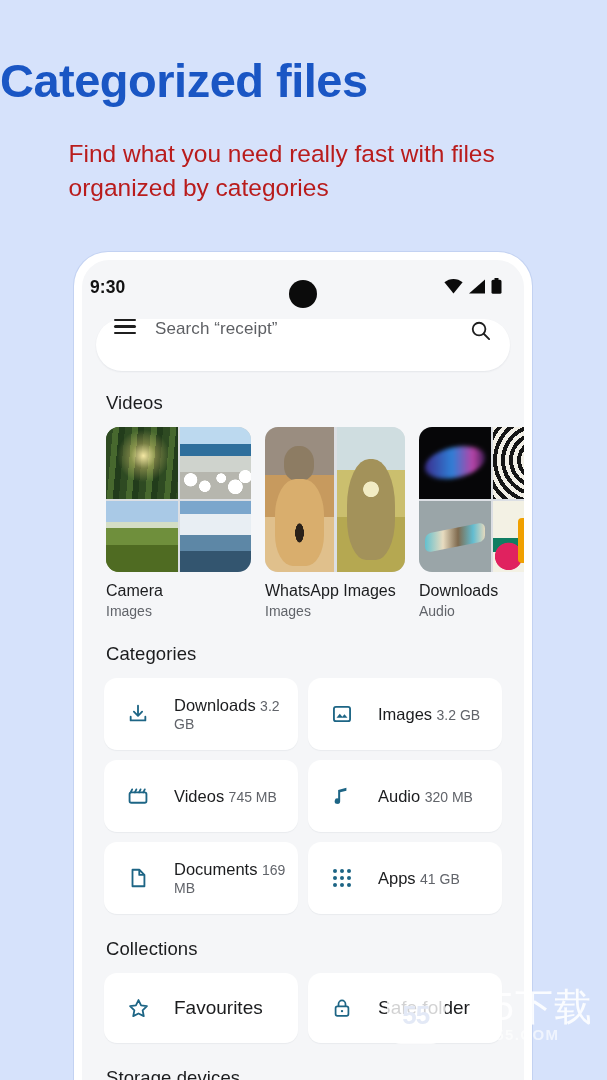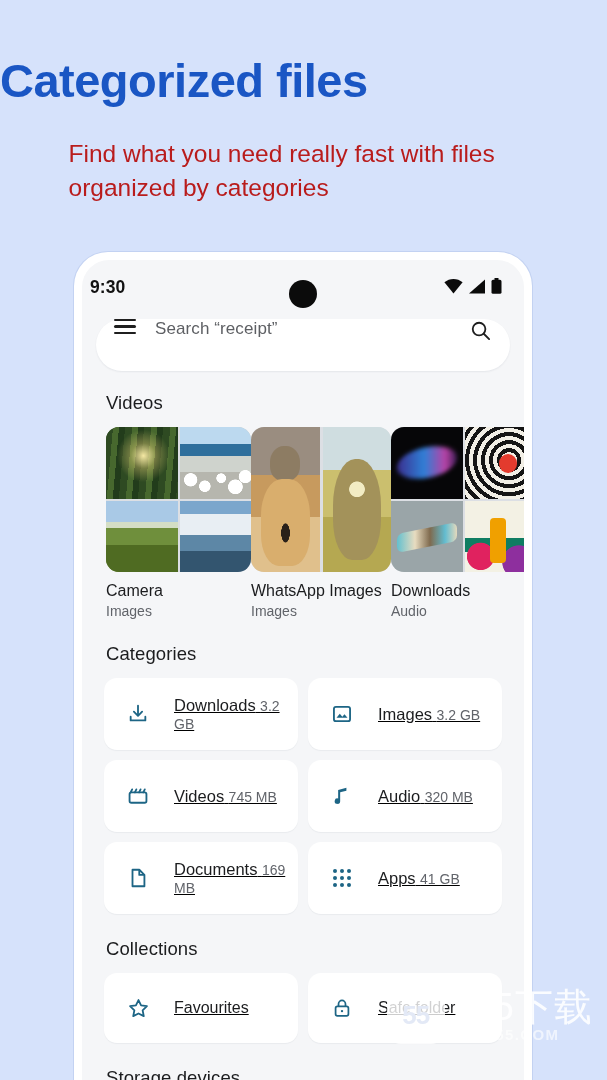--- a/index.html
+++ b/index.html
@@ -134,20 +134,21 @@
     margin: 21px 0 13px 24px;
     font-size: 18.5px;
     color: #1b1c1e;
     letter-spacing: .1px;
   }
   .section-title.tight { margin-top: 24px; }
 
   
   .recents {
     display: flex;
+    gap: 14px;
     padding-left: 24px;
     overflow: hidden;
   }
   .recent-card { flex: 0 0 auto; width: 145px; }
   .recent-card.wide { width: 140px; }
   .thumb {
     width: 100%;
     height: 145px;
     border-radius: 13px;
     overflow: hidden;
@@ -277,21 +278,20 @@
     background:#f0a000;
     border-radius:4px;
   }
 
   
   .grid {
     display: grid;
     grid-template-columns: 1fr 1fr;
     gap: 10px;
     padding: 0 22px;
-    text-decoration: underline;
   }
   .cell {
     background: #ffffff;
     border-radius: 13px;
     height: 72px;
     display: flex;
     align-items: center;
     padding-left: 20px;
     box-shadow: 0 1px 1px rgba(20,30,60,.05);
   }
@@ -307,21 +307,21 @@
   .cell-label {
     font-size: 16.5px;
     color: #1b1c1e;
     white-space: nowrap;
   }
   .cell-size {
     margin-top: 3px;
     font-size: 14px;
     color: #61646a;
   }
-  .cell.single .cell-label { font-size: 16px; }
+  .cell.single .cell-label { font-size: 19px; }
   .cell.single { height: 70px; }
 
   
   .dots {
     display: grid;
     grid-template-columns: repeat(3, 4px);
     grid-template-rows: repeat(3, 4px);
     gap: 3px;
   }
   .dots i {

